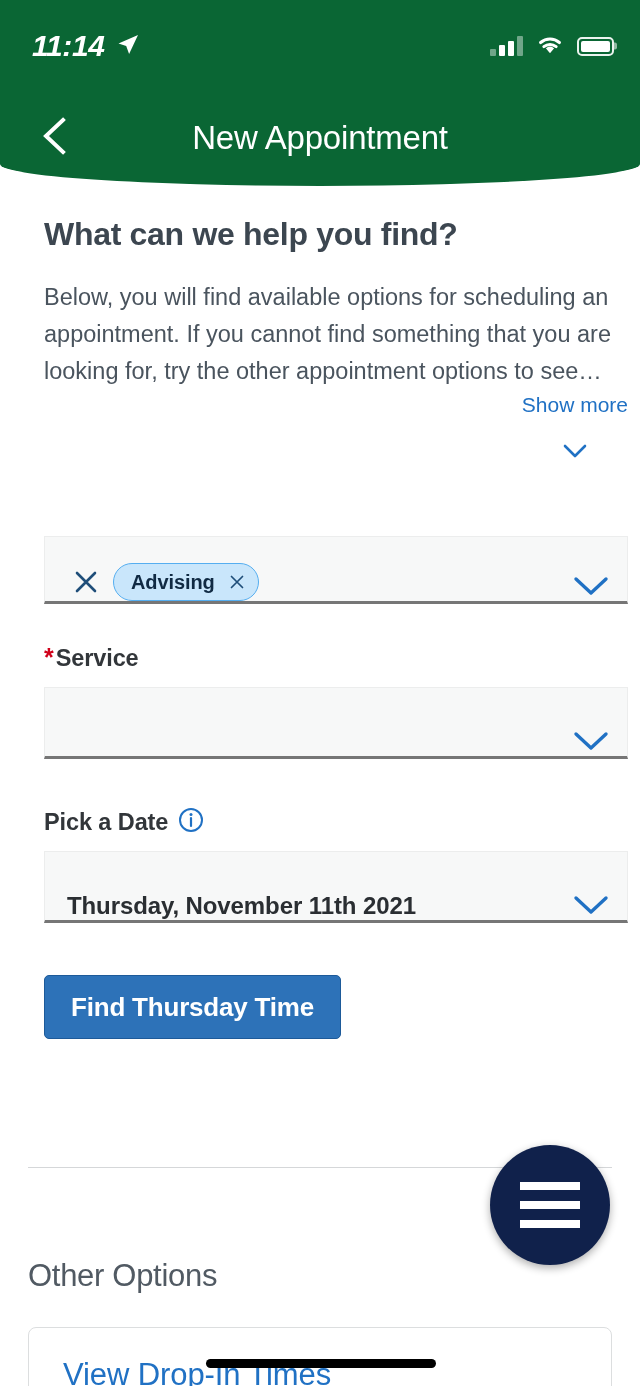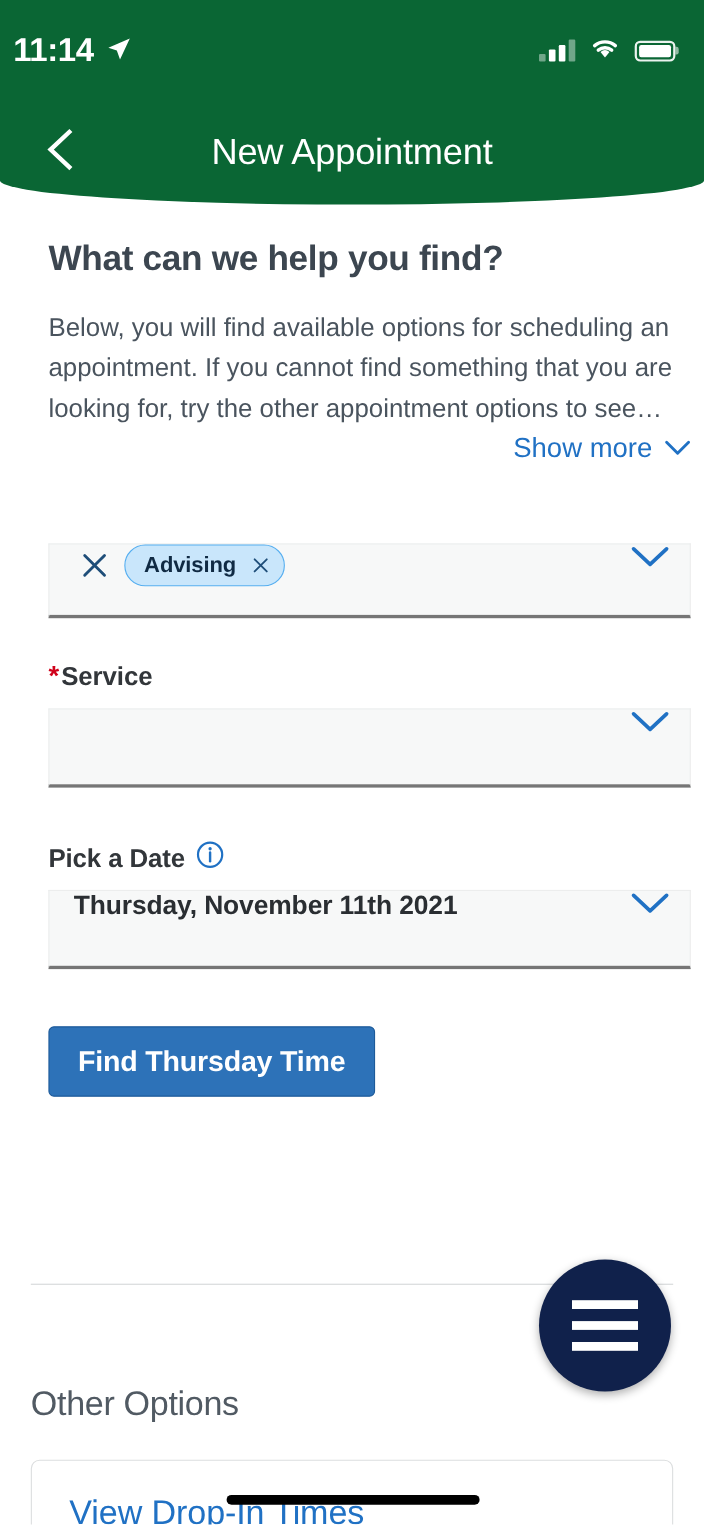--- a/index.html
+++ b/index.html
@@ -32,21 +32,22 @@
   }
 
   .statusbar {
     position: absolute;
     top: 0; left: 0;
     width: 640px;
     height: 86px;
     display: flex;
     align-items: center;
     justify-content: space-between;
-    padding: 0 26px 0 12px;
+    padding: 0 26px 0 32px;
+    font-style: italic;
   }
 
   .status-left {
     display: flex;
     align-items: center;
     gap: 11px;
     margin-top: 6px;
   }
 
   .status-time {
@@ -150,24 +151,25 @@
 
   .show-more-row {
     margin: 3px 28px 0 0;
     display: flex;
     justify-content: flex-end;
     align-items: center;
   }
   .show-more {
     display: inline-flex;
     align-items: center;
-    gap: 11px;
+    gap: 23px;
     color: #2071c4;
-    font-size: 25px;
-    cursor: pointer;
+    font-size: 21px;
+    cursor: pointer;
+    flex-direction: column;
   }
 
   
   .field-group { margin: 0 28px; }
   .group-type   { margin-top: 72px; }
   .group-service{ margin-top: 38px; }
   .group-date   { margin-top: 48px; }
 
   .field-label {
     font-size: 23.5px;
@@ -185,21 +187,21 @@
   }
   .label-inline { display: flex; align-items: center; gap: 10px; }
 
   .select-box {
     margin-top: 14px;
     height: 68px;
     background: #f7f8f8;
     border: 1px solid #eceded;
     border-bottom: 3px solid #767676;
     display: flex;
-    align-items: flex-start;
+    align-items: flex-end;
     padding: 0 18px 0 22px;
     cursor: pointer;
   }
   .select-box.tall { height: 72px; }
 
   .select-value {
     flex: 1;
     font-size: 24px;
     font-weight: bold;
     color: #2a2e32;

